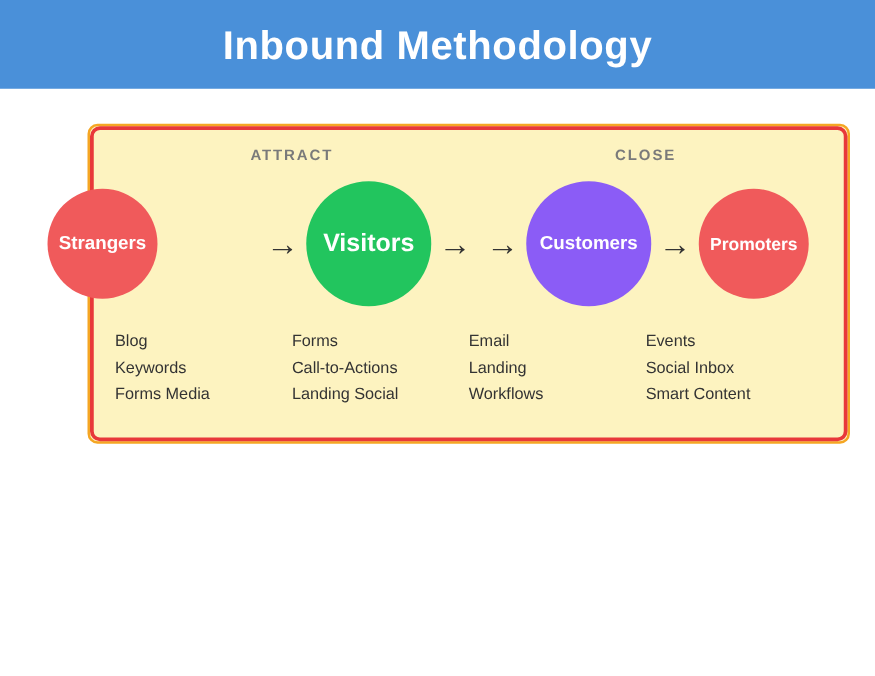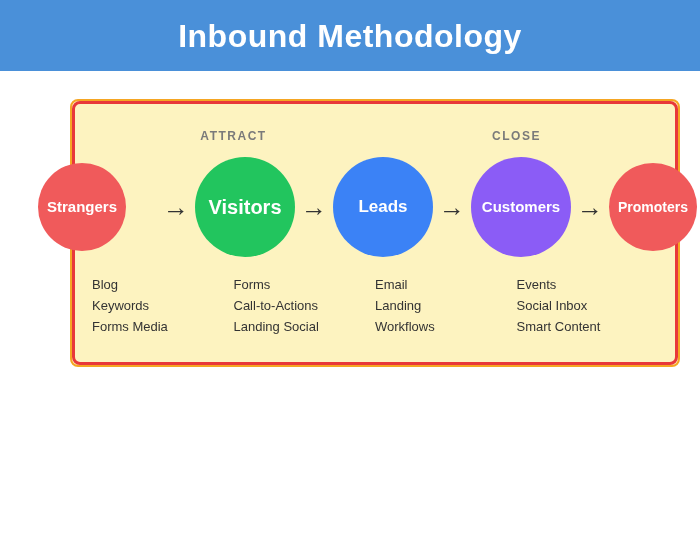--- a/index.html
+++ b/index.html
@@ -56,21 +56,20 @@
     }
 
     .phase-label {
       font-family: Arial, sans-serif;
       font-size: 12px;
       font-weight: 700;
       color: #7a7a7a;
       letter-spacing: 1.5px;
       text-align: center;
       flex: 1;
-      margin-top: 12px;
     }
 
     
     .circles-row {
       display: flex;
       align-items: center;
       justify-content: center;
       padding: 10px 0 10px 0;
       position: relative;
     }
@@ -188,21 +187,20 @@
       <div class="circles-row" style="position:relative; height:120px; display:flex; align-items:center; justify-content:center; padding-left:60px;">
 
         <div class="circle circle-strangers">Strangers</div>
 
         <span class="arrow" style="margin-left: 50px;">→</span>
 
         <div class="circle circle-visitors">Visitors</div>
 
         <span class="arrow">→</span>
 
-        <div class="circle circle-leads">Leads</div>
 
         <span class="arrow">→</span>
 
         <div class="circle circle-customers">Customers</div>
 
         <span class="arrow">→</span>
 
         <div class="circle circle-promoters">Promoters</div>
       </div>
 

